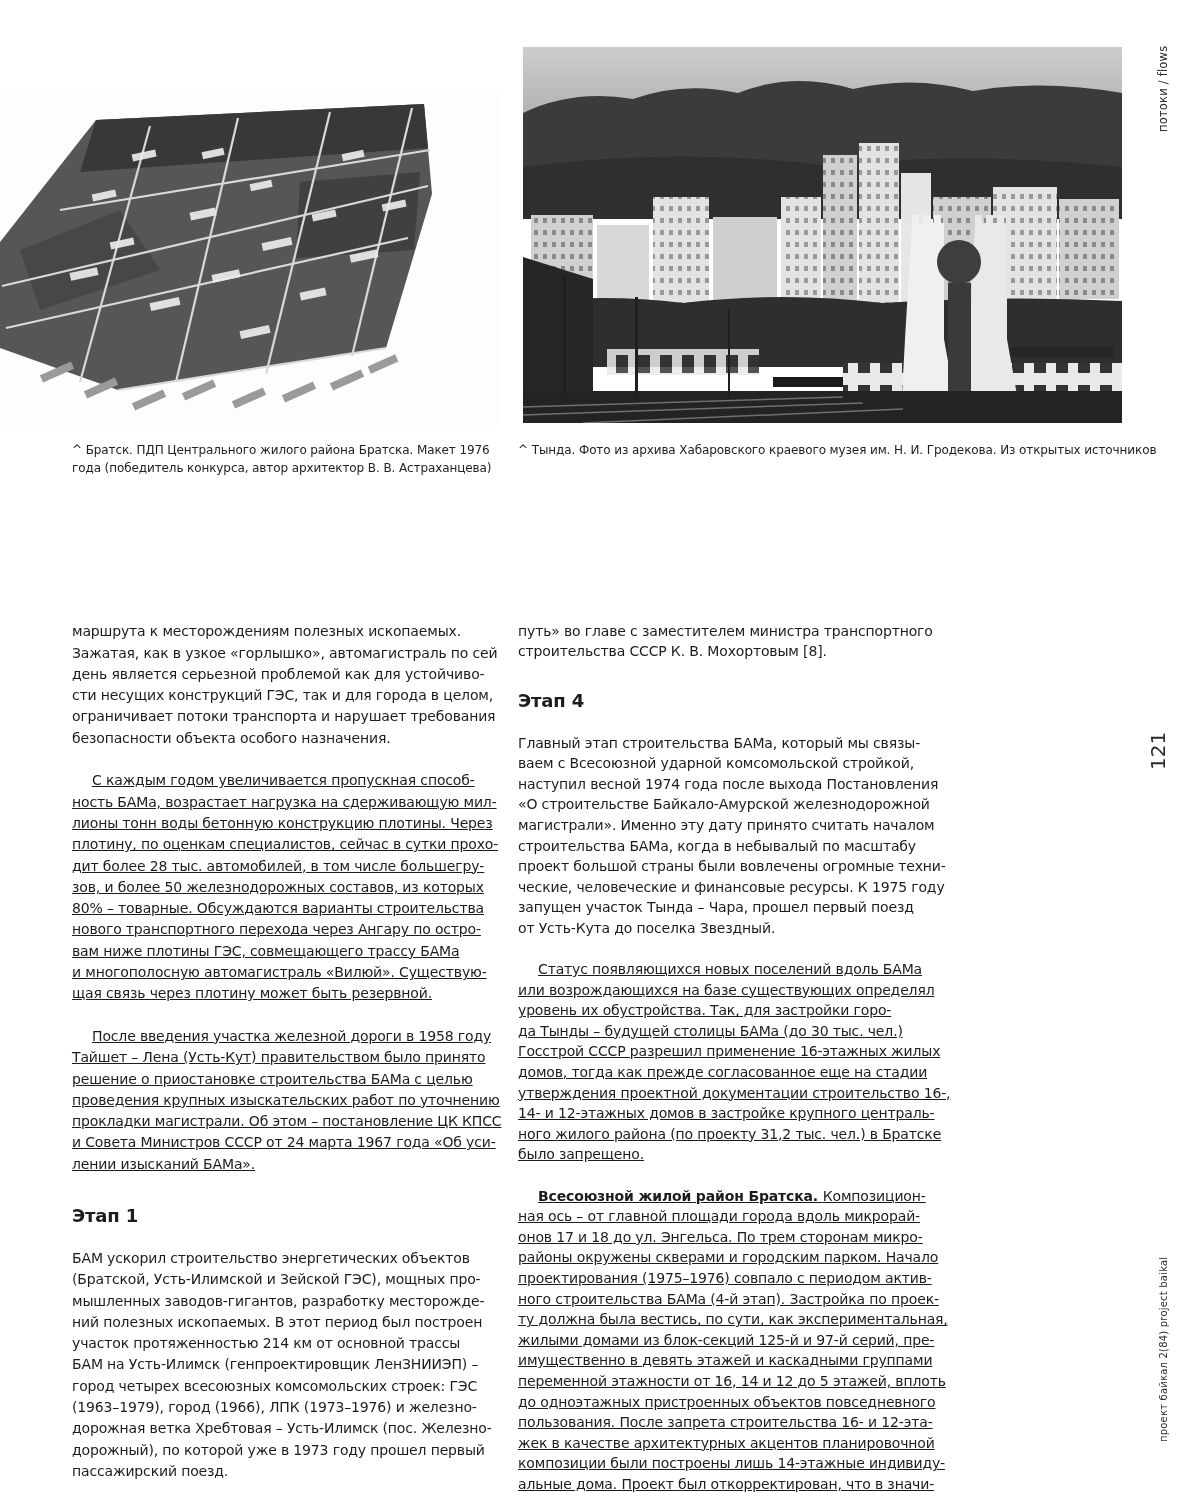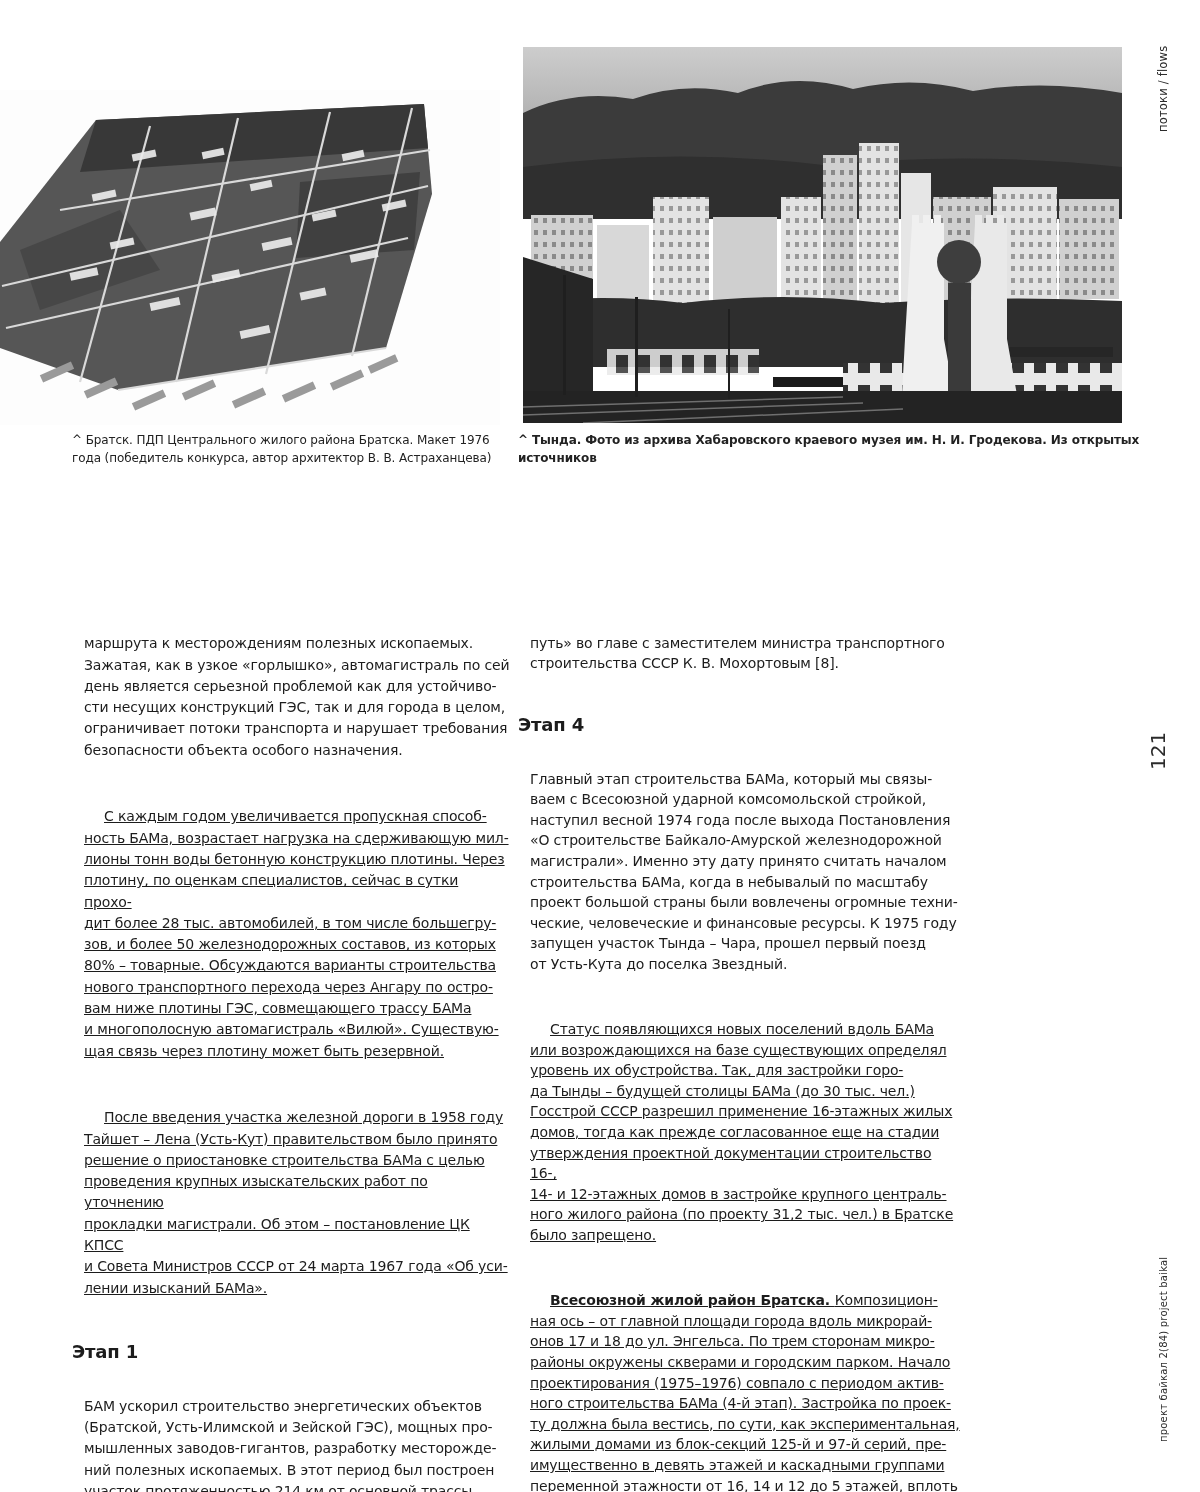--- a/index.html
+++ b/index.html
@@ -4,31 +4,31 @@
 <style>
   html,body{margin:0;padding:0;background:#ffffff;}
   #page{
     position:relative;width:1200px;height:1492px;background:#ffffff;overflow:hidden;
     font-family:"DejaVu Sans","Liberation Sans",sans-serif;color:#1c1c1c;
   }
   .photo{position:absolute;}
   .photo svg{display:block;}
   .caption{
     position:absolute;font-size:12px;line-height:18px;color:#222;
-    white-space:pre-line;letter-spacing:-0.1px;
+    white-space:pre-line;letter-spacing:-0.1px;margin-top:10px;
   }
   #caption-left{left:72px;top:431px;width:445px;}
-  #caption-right{left:518px;top:431px;width:660px;font-weight:bold;}
+  #caption-right{left:518px;top:431px;width:660px;}
   .col{
     position:absolute;top:600px;font-size:14px;letter-spacing:-0.15px;
     white-space:pre-line;
   }
   #col-left{left:72px;width:450px;line-height:21.3px;}
   #col-right{left:518px;width:455px;line-height:20.6px;}
-  .col p{margin:12px;padding:0;}
+  .col p{margin:0;padding:0;}
   .col p.indent{text-indent:20px;text-decoration:underline;}
   .col h3{
     margin:9px 0 0 0;padding:0;font-size:18px;font-weight:bold;
     line-height:inherit;
   }
   .lead-bold{font-weight:bold;}
   .vtext{
     position:absolute;writing-mode:vertical-rl;transform:rotate(180deg);
     color:#2b2b2b;white-space:nowrap;
   }

